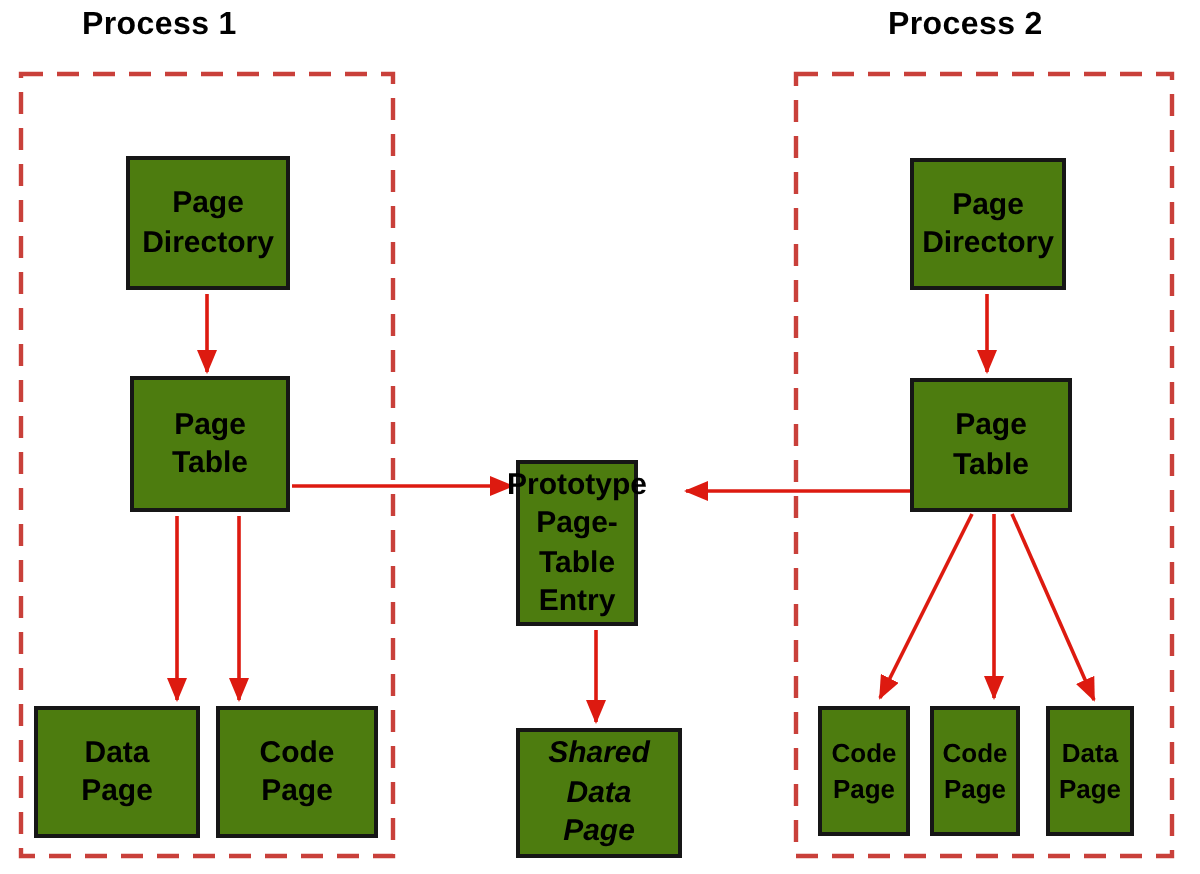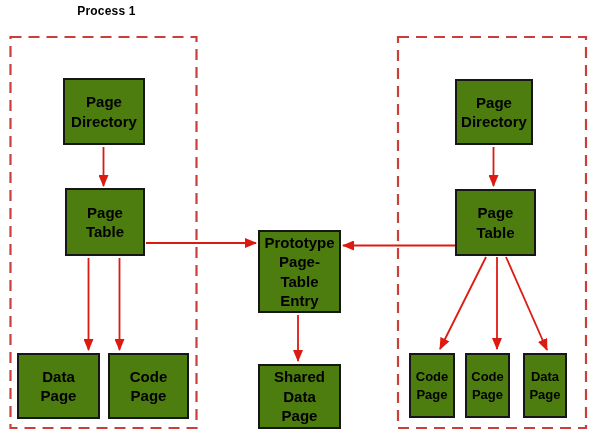--- a/index.html
+++ b/index.html
@@ -37,22 +37,21 @@
   .arrow {
     stroke: var(--arrow);
     stroke-width: 1.8;
     fill: none;
   }
   .arrowhead-path { fill: var(--arrow); }
 
   .proc-label {
     position: absolute;
     z-index: 2;
-    text-align: center;
-    font-size: 12px;
+    font-size: 16px;
     font-weight: 700;
     color: var(--text);
     letter-spacing: 0.2px;
   }
 
   .box {
     position: absolute;
     z-index: 2;
     background: #4d7c0f;
     border: 2px solid var(--box-border);
@@ -94,20 +93,21 @@
     <line class="arrow" x1="146" y1="243" x2="256" y2="243" marker-end="url(#ah)" stroke="#dd1a10"></line>
     <line class="arrow" x1="455" y1="245.5" x2="343" y2="245.5" marker-end="url(#ah)" stroke="#dd1a10"></line>
     <line class="arrow" x1="298" y1="315" x2="298" y2="361" marker-end="url(#ah)" stroke="#dd1a10"></line>
     <line class="arrow" x1="493.5" y1="147" x2="493.5" y2="186" marker-end="url(#ah)" stroke="#dd1a10"></line>
     <line class="arrow" x1="486" y1="257" x2="440" y2="349" marker-end="url(#ah)" stroke="#dd1a10"></line>
     <line class="arrow" x1="497" y1="257" x2="497" y2="349" marker-end="url(#ah)" stroke="#dd1a10"></line>
     <line class="arrow" x1="506" y1="257" x2="547" y2="350" marker-end="url(#ah)" stroke="#dd1a10"></line>
   </svg>
 
   <div class="proc-label" style="left:41px; top:4px; width:131px;">Process 1</div>
+  <div class="proc-label" style="left:444px; top:4px; width:131px;">Process 2</div>
 
   <div class="box" style="left:63px; top:78px; width:82px; height:67px;">
     <span class="box-label">Page
 Directory</span>
   </div>
 
   <div class="box" style="left:65px; top:188px; width:80px; height:68px;">
     <span class="box-label">Page
 Table</span>
   </div>
@@ -115,28 +115,28 @@
   <div class="box" style="left:17px; top:353px; width:83px; height:66px;">
     <span class="box-label">Data
 Page</span>
   </div>
 
   <div class="box" style="left:108px; top:353px; width:81px; height:66px;">
     <span class="box-label">Code
 Page</span>
   </div>
 
-  <div class="box" style="left:258px; top:230px; width:83px; height:83px;">
+  <div class="box" style="left:258px; top:230px; width:61px; height:83px;">
     <span class="box-label">Prototype
 Page-
 Table
 Entry</span>
   </div>
 
-  <div class="box" style="left:258px; top:364px; width:83px; height:65px;">
+  <div class="box" style="left:258px; top:364px; width:83px; height:65px;font-style:italic;">
     <span class="box-label">Shared
 Data
 Page</span>
   </div>
 
   <div class="box" style="left:455px; top:79px; width:78px; height:66px;">
     <span class="box-label">Page
 Directory</span>
   </div>
 

